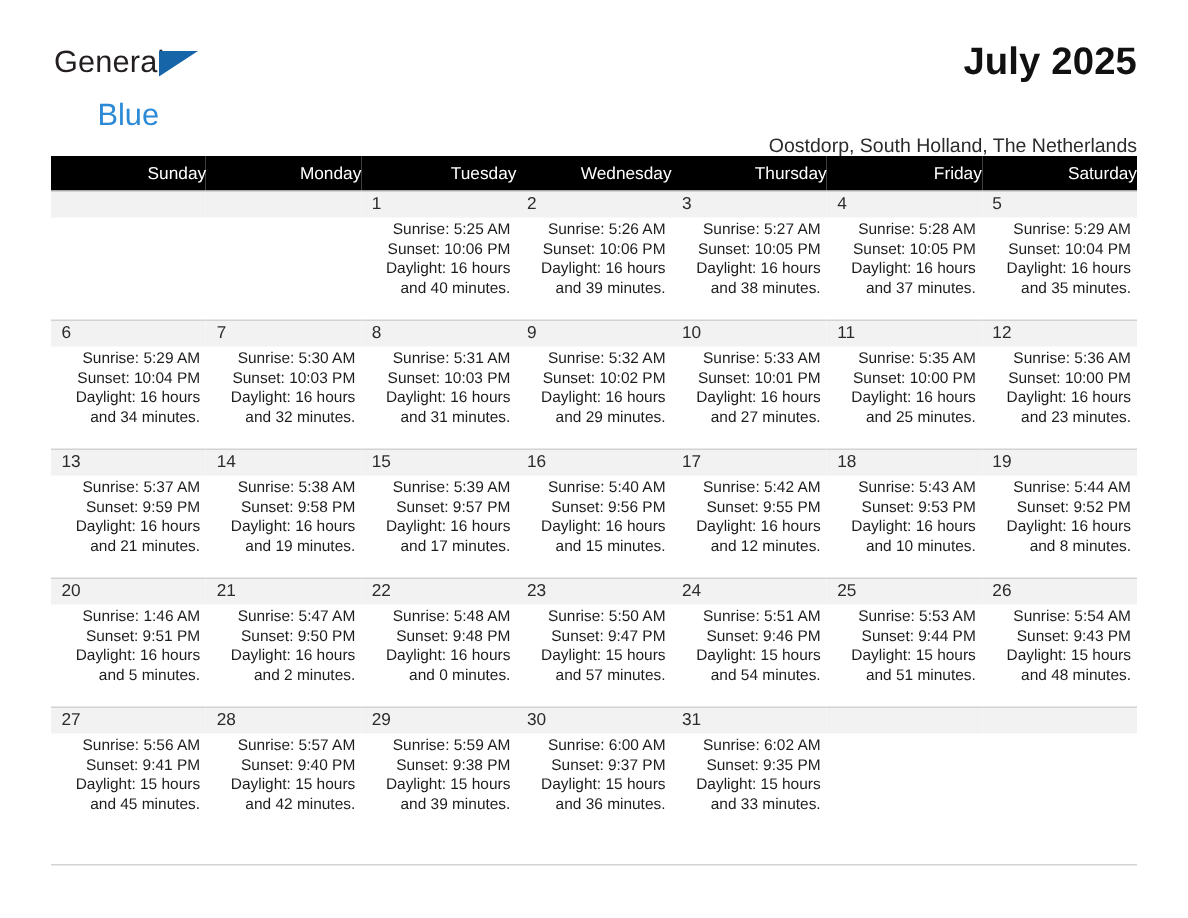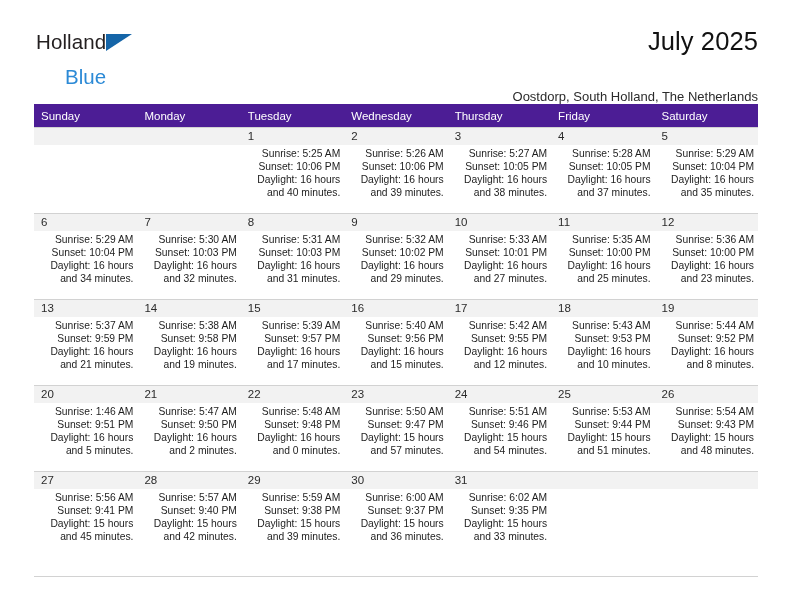--- a/index.html
+++ b/index.html
@@ -60,21 +60,21 @@
     color: #2c8ad6;
     line-height: 1;
     margin-top: 17px;
   }
   .title {
     position: absolute;
     right: 0;
     top: 27px;
     font-size: 25.5px;
     color: #111111;
-    font-weight: normal;
+    font-weight: bold;
     letter-spacing: 0.1px;
     white-space: nowrap;
   }
   .subtitle {
     position: absolute;
     right: 0;
     top: 89px;
     font-size: 13px;
     color: #2b2b2b;
     white-space: nowrap;
@@ -83,25 +83,25 @@
   
   .calendar {
     position: absolute;
     left: 34px;
     top: 104px;
     width: 724px;
     border-collapse: collapse;
     table-layout: fixed;
   }
   .calendar th {
-    background: #4c1d95;
+    background: #000000;
     color: #ffffff;
     font-size: 11.5px;
     font-weight: normal;
-    text-align: left;
+    text-align: right;
     padding: 5px 0 5px 7px;
     height: 13px;
     border: none;
   }
   .calendar td {
     vertical-align: top;
     padding: 0;
     border: none;
     width: 103.42px;
     height: 86px;
@@ -146,21 +146,21 @@
     border-top: 1px solid #d2d2d2;
   }
 </style>
 </head>
 <body>
 
 <div class="page">
 
   <div class="header">
     <div class="logo">
-      <span class="logo-general">Holland</span>
+      <span class="logo-general">General</span>
       <span class="logo-tri"></span>
       <span class="logo-blue">Blue</span>
     </div>
     <div class="title">July 2025</div>
     <div class="subtitle">Oostdorp, South Holland, The Netherlands</div>
   </div>
 
   <table class="calendar">
     <thead>
       <tr>

